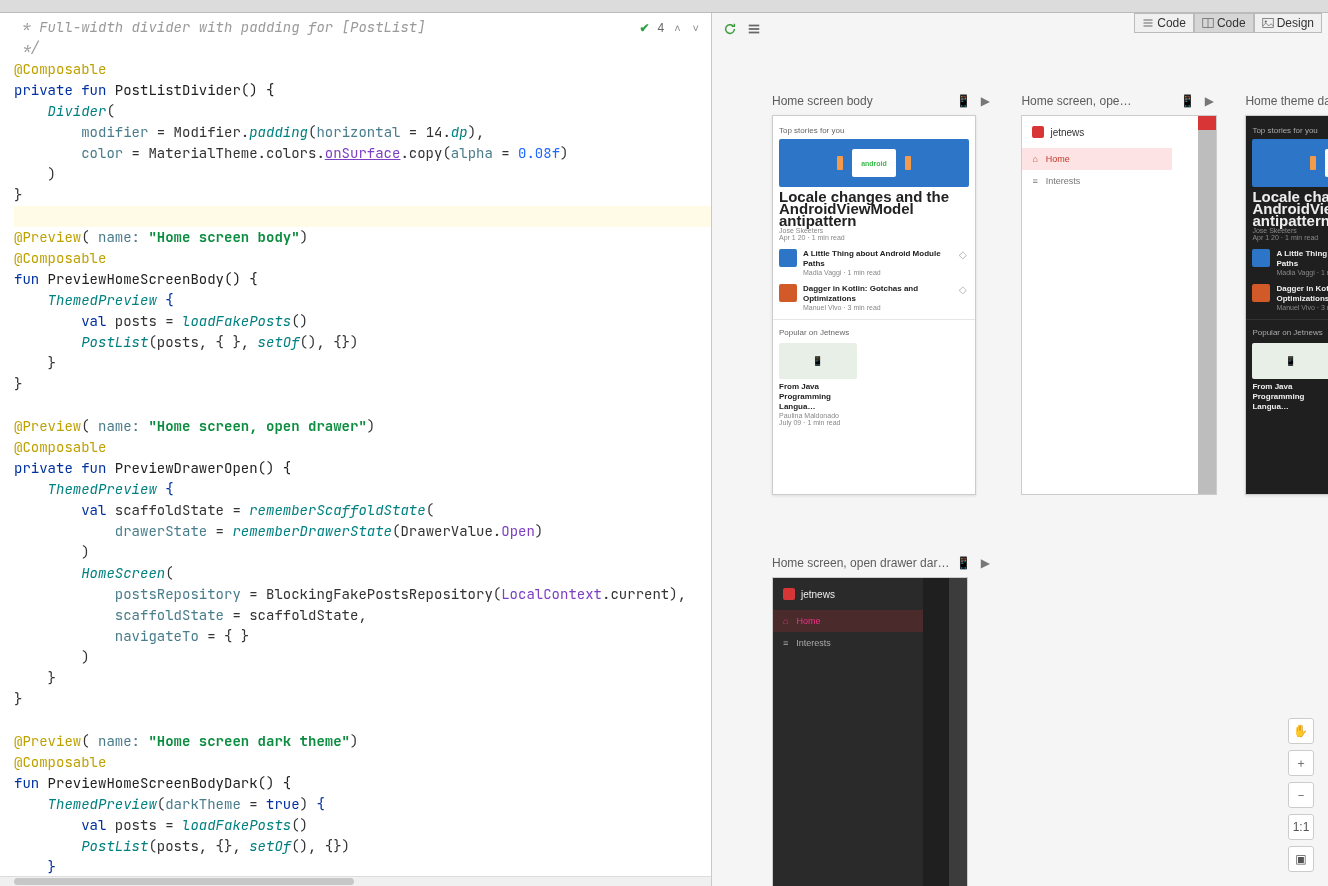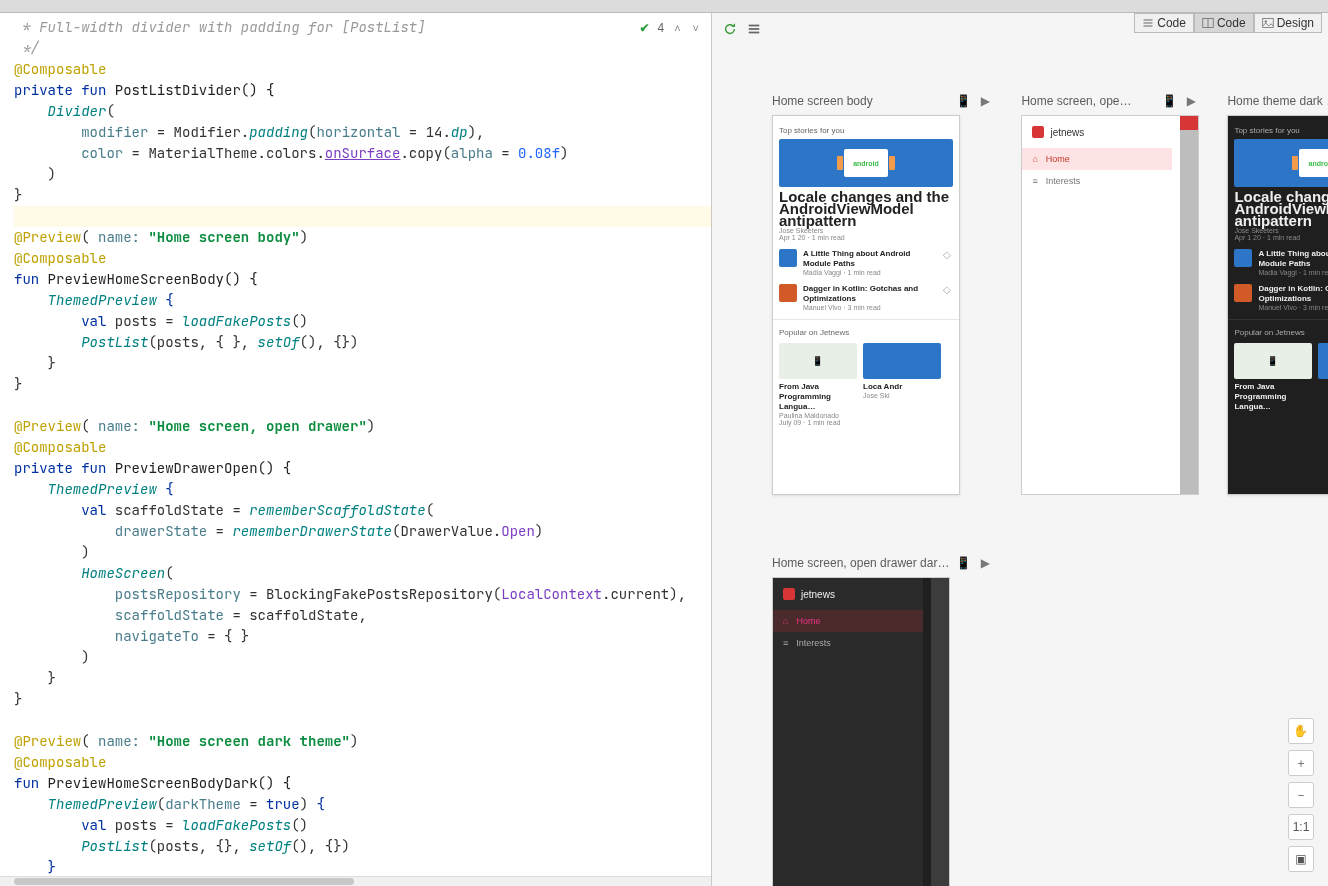--- a/index.html
+++ b/index.html
@@ -54,21 +54,21 @@
   
   .preview{flex:1;background:#f5f5f5;position:relative;overflow:hidden}
   .preview-tools{position:absolute;left:10px;top:8px;display:flex;gap:8px}
   .preview-tools .pt{width:16px;height:16px;color:#5a5a5a;cursor:default;display:flex;align-items:center;justify-content:center}
   .okmark{position:absolute;right:10px;top:8px;color:#2ea043;font-weight:bold}
   .grid{position:absolute;left:0;right:0;top:40px;bottom:0;overflow:auto;padding:40px 60px;display:grid;grid-template-columns:1fr 1fr 1fr;gap:60px 28px}
   .pvblock{position:relative}
   .pvhead{display:flex;align-items:center;gap:6px;margin-bottom:6px;color:#5c5c5c}
   .pvhead .title{flex:1;white-space:nowrap;overflow:hidden;text-overflow:ellipsis}
   .pvhead .pvicon{width:16px;height:16px;display:flex;align-items:center;justify-content:center;color:#777}
-  .device{width:188px;min-height:380px;background:#fff;border:1px solid #ccc;box-shadow:0 1px 3px rgba(0,0,0,.1);padding:8px 6px;font-size:9px;color:#222;position:relative;overflow:hidden}
+  .device{width:204px;min-height:380px;background:#fff;border:1px solid #ccc;box-shadow:0 1px 3px rgba(0,0,0,.1);padding:8px 6px;font-size:9px;color:#222;position:relative;overflow:hidden}
   .device.dark{background:#1f1f1f;color:#eee}
   .device .sect{font-size:8px;color:#666;margin:2px 0}
   .device.dark .sect{color:#aaa}
   .hero{height:48px;background:#2d76c7;border-radius:2px;margin:4px 0;position:relative;display:flex;align-items:center;justify-content:center}
   .hero .phone{width:44px;height:28px;background:#fff;border-radius:2px;display:flex;align-items:center;justify-content:center;color:#3bbb4a;font-weight:600;font-size:7px}
   .hero::before,.hero::after{content:"";position:absolute;width:6px;height:14px;background:#f39a4b;border-radius:1px}
   .hero::before{left:58px}
   .hero::after{right:58px}
   .t1{font-weight:600;font-size:15px;line-height:12px;margin-top:4px}
   .meta{font-size:7px;color:#888}
@@ -80,21 +80,21 @@
   .row .rt{font-weight:600;font-size:8px;line-height:10px}
   .row .bm{width:10px;color:#aaa;font-size:10px}
   .hr{height:1px;background:#e6e6e6;margin:8px -6px}
   .device.dark .hr{background:#333}
   .poprow{display:flex;gap:6px;margin-top:6px}
   .pop{width:78px}
   .pop .ph{height:36px;background:#e8efe6;border-radius:2px;display:flex;align-items:center;justify-content:center}
   .pop .ph2{background:#2d76c7}
   .pop .pt{font-size:8px;font-weight:600;line-height:10px;margin-top:3px}
   
-  .drawerdev{width:178px;height:380px;background:#fff;border:1px solid #ccc;position:relative;overflow:hidden}
+  .drawerdev{width:196px;height:380px;background:#fff;border:1px solid #ccc;position:relative;overflow:hidden}
   .drawerdev.dark{background:#1f1f1f}
   .drawerdev .rbar{position:absolute;right:0;top:0;width:18px;height:14px;background:#d83636}
   .drawerdev .sheet{position:absolute;left:0;top:0;bottom:0;width:150px;background:#fff}
   .drawerdev.dark .sheet{background:#2a2a2a;color:#ddd}
   .drawerdev .brand{display:flex;align-items:center;gap:6px;padding:10px;font-size:10px}
   .drawerdev .logo{width:12px;height:12px;background:#d83636;border-radius:2px}
   .drawerdev .mi{display:flex;align-items:center;gap:8px;padding:6px 10px;font-size:9px;color:#777}
   .drawerdev .mi.active{background:#fde3e3;color:#c0392b}
   .drawerdev.dark .mi{color:#aaa}
   .drawerdev.dark .mi.active{background:#4a2a2a;color:#e38}
@@ -200,25 +200,20 @@
             </div>
             <div class="hr"></div>
             <div class="sect">Popular on Jetnews</div>
             <div class="poprow">
               <div class="pop">
                 <div class="ph">📱</div>
                 <div class="pt">From Java Programming Langua…</div>
                 <div class="meta">Paulina Maldonado</div>
                 <div class="meta">July 09 · 1 min read</div>
               </div>
-              <div class="pop">
-                <div class="ph ph2"></div>
-                <div class="pt">Loca Andr</div>
-                <div class="meta">Jose Ski</div>
-              </div>
             </div>
           </div>
         </div>
 
         <div class="pvblock">
           <div class="pvhead">
             <span class="title">Home screen, ope…</span>
             <span class="pvicon">📱</span>
             <span class="pvicon">▶</span>
           </div>

